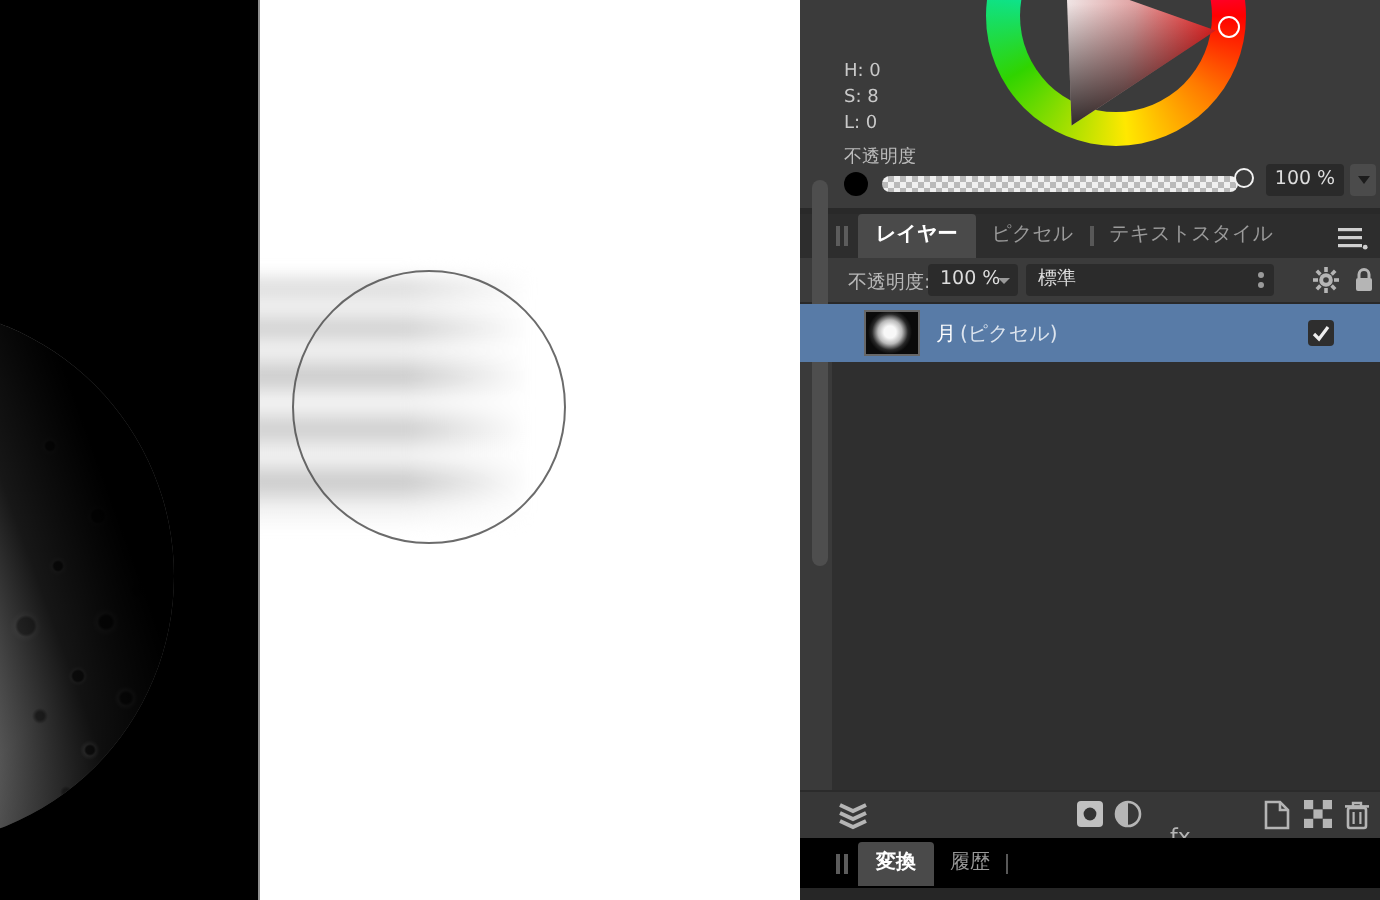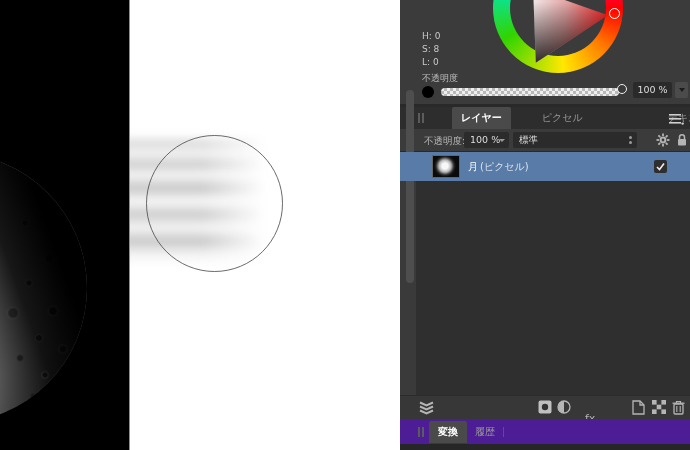--- a/index.html
+++ b/index.html
@@ -63,21 +63,21 @@
     border:1.5px solid #f2f2f2; background:#3b3b3b; }
   .cp-opacity-value { position:absolute; left:233px; top:82px; width:39px; height:16px; background:#2a2a2a; border-radius:2px;
     color:#ddd; font-size:9.5px; line-height:16px; text-align:center; }
   .cp-opacity-arrow { position:absolute; left:275px; top:82px; width:13px; height:16px; background:#4b4b4b; border-radius:2px; }
   .cp-opacity-arrow::after { content:""; position:absolute; left:3.5px; top:6px;
     border-left:3px solid transparent; border-right:3px solid transparent; border-top:4px solid #1c1c1c; }
 
   .hsep { position:absolute; left:0; width:290px; background:#292929; }
 
   
-  .ltabbar { position:absolute; left:0; top:107px; width:290px; height:22px; background:#2d2d2d; display:flex; align-items:center;gap:23px; }
+  .ltabbar { position:absolute; left:0; top:107px; width:290px; height:22px; background:#2d2d2d; display:flex; align-items:center; }
   .grip { display:inline-flex; gap:2px; margin:0 5px 0 18px; }
   .grip i { width:2px; height:10px; background:#5c5c5c; }
   .tab { font-size:10px; color:#9a9a9a; padding:0 8px; height:22px; line-height:22px; white-space:nowrap; }
   .tab.active { background:#4a4a4a; color:#fff; font-weight:bold; border-radius:2px 2px 0 0; padding:0 9px; }
   .tabsep { width:1px; height:10px; background:#585858; }
   .panel-menu { position:absolute; right:6px; top:6px; width:15px; height:12px; }
 
   
   .oprow { position:absolute; left:0; top:129px; width:290px; height:22px; background:#3b3b3b; }
   .oprow-label { position:absolute; left:24px; top:6px; font-size:9.5px; color:#b8b8b8; }
@@ -101,21 +101,21 @@
   .layer-check { position:absolute; left:254px; top:8px; width:13px; height:13px; background:#2e2e2e; border-radius:2px; }
 
   .layers-empty { position:absolute; left:16px; top:181px; width:274px; height:214px; background:#2f2f2f; }
 
   
   .ltoolbar { position:absolute; left:0; top:395px; width:290px; height:24px; background:#373737; border-top:1px solid #2b2b2b; }
   .tb-icon { position:absolute; top:4px; width:16px; height:16px; }
   .fx-label { position:absolute; left:173px; top:16px; font-size:11px; color:#b5b5b5;margin-left:12px; }
 
   
-  .btabbar { position:absolute; left:0; top:419px; width:290px; height:25px; background:#4c1d95; display:flex; align-items:center;text-align:center; }
+  .btabbar { position:absolute; left:0; top:419px; width:290px; height:25px; background:#000000; display:flex; align-items:center;text-align:center; }
   .bottom-strip { position:absolute; left:0; top:444px; width:290px; height:6px; background:#262626; }
 
   svg { display:block; }
 </style>
 </head>
 <body>
 
 <div class="app">
 
   <div class="canvas-black">

